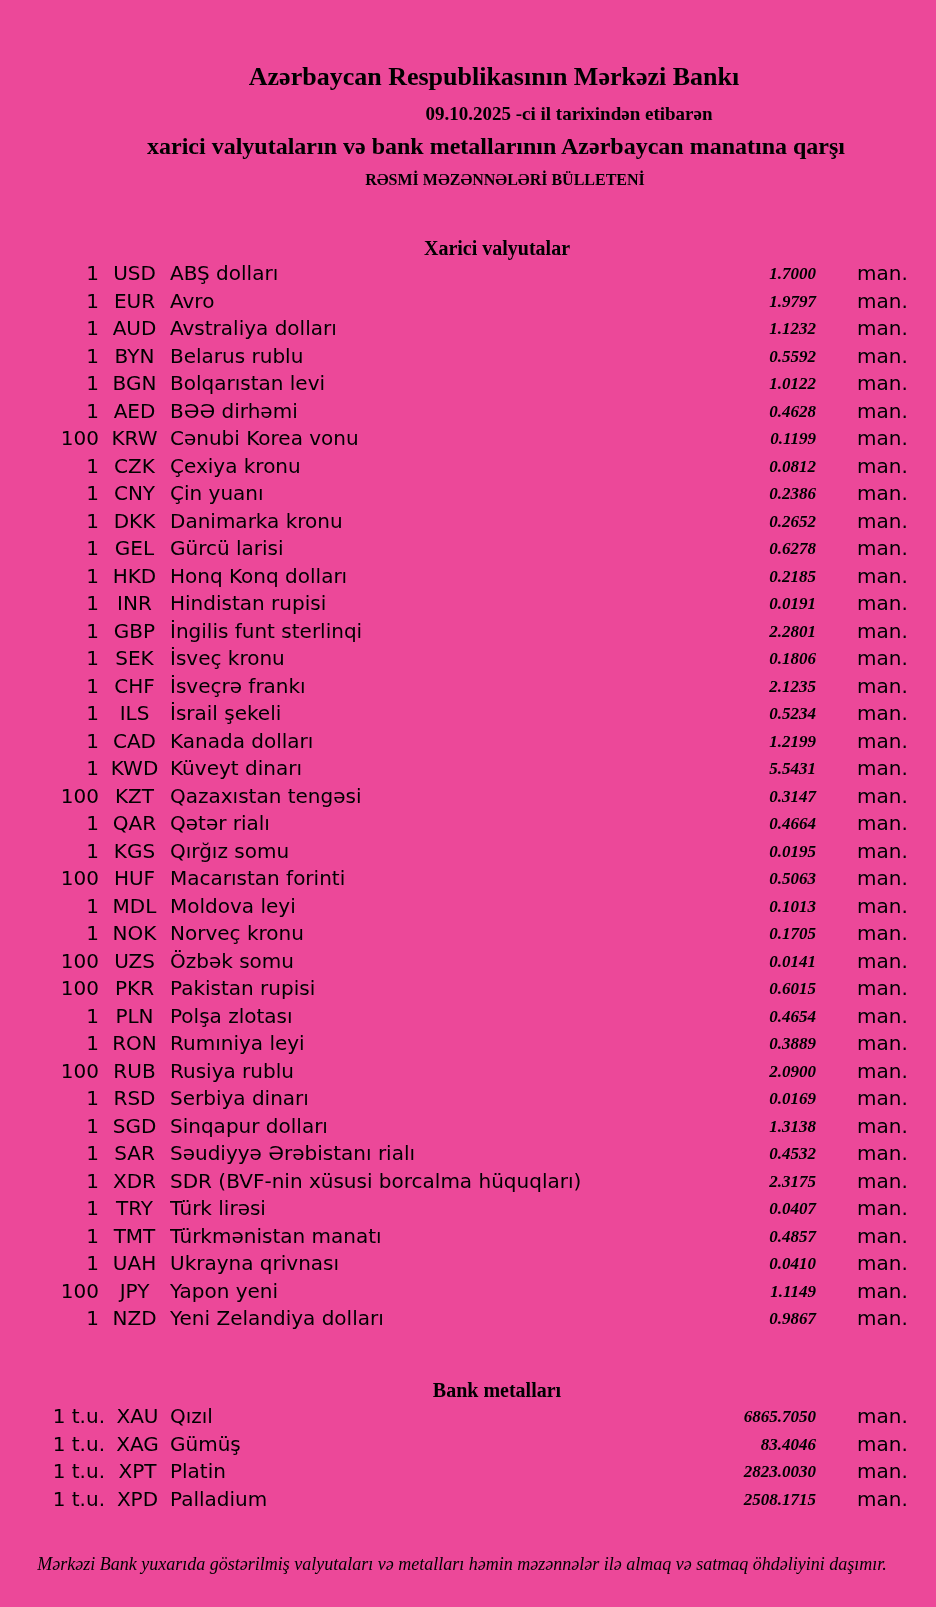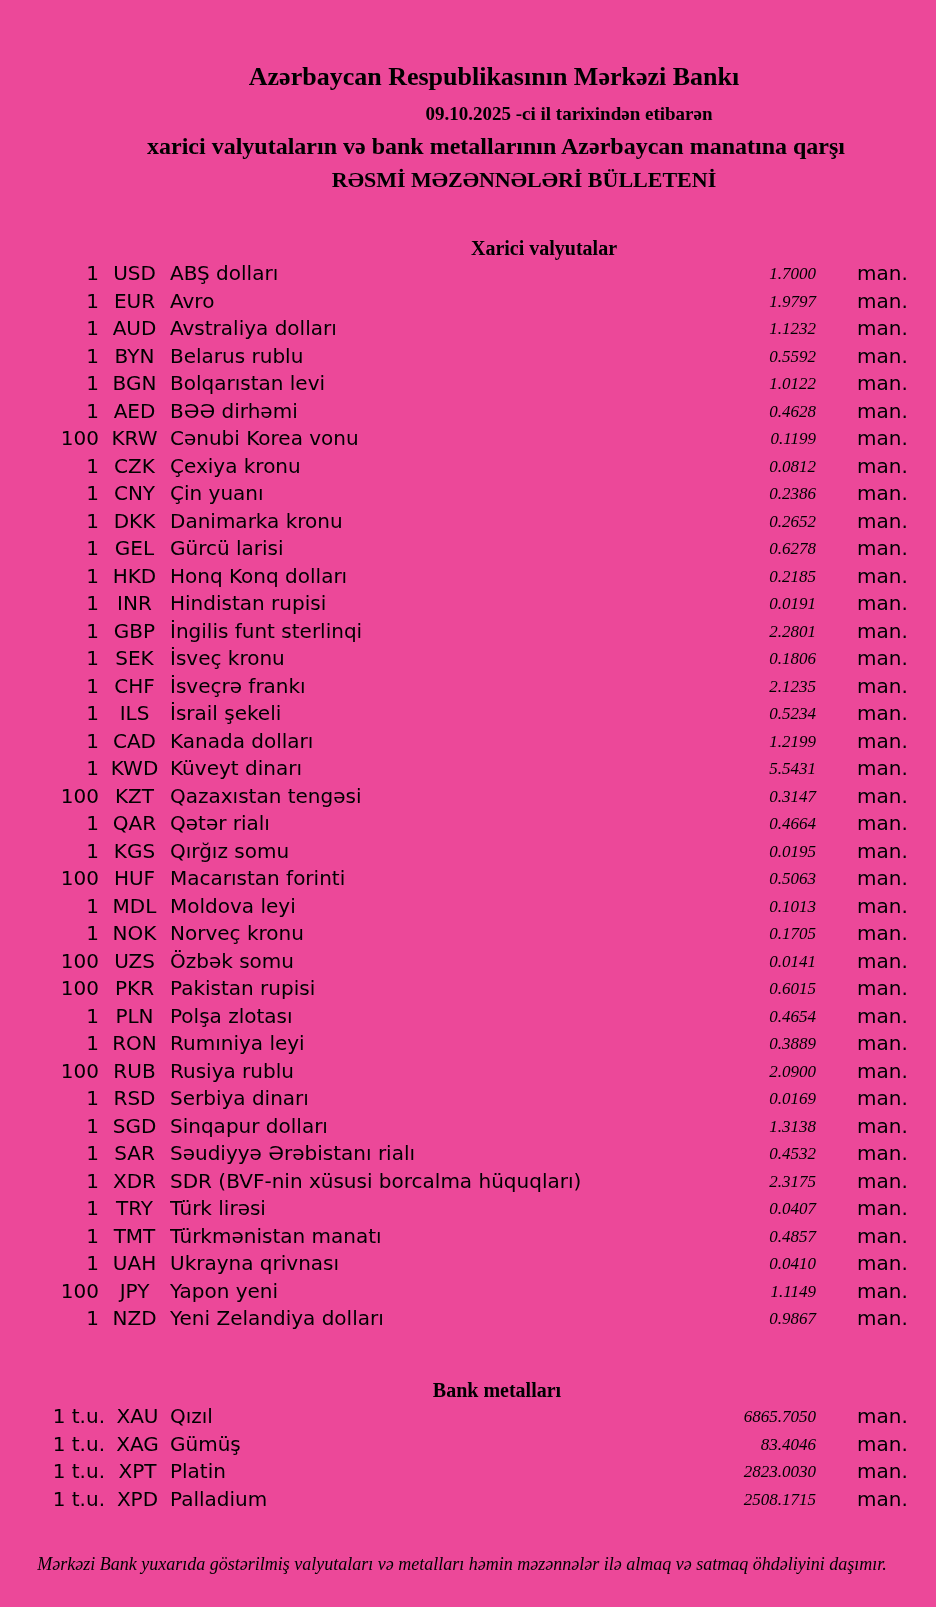--- a/index.html
+++ b/index.html
@@ -15,22 +15,22 @@
     position:absolute;
     transform:translateX(-50%);
     white-space:nowrap;
     font-family:"Liberation Serif", serif;
     font-weight:bold;
     color:#000;
   }
   #bank-title    { left:494px; top:62px;  font-size:26px; line-height:30px; }
   #date-line     { left:534px; top:102px; font-size:19px; line-height:24px;margin-left:35px; }
   #subtitle      { left:496px; top:133px; font-size:24px; line-height:26px; }
-  #bulletin-title{ left:524px; top:167px; font-size:22px; line-height:26px; }
-  #fx-title      { left:497px; top:235px; font-size:20px; line-height:26px;margin-left:47px; }
+  #bulletin-title{ left:505px; top:167px; font-size:16px; line-height:26px; }
+  #fx-title      { left:497px; top:235px; font-size:20px; line-height:26px; }
   #metals-title  { left:497px; top:1377px;font-size:20px; line-height:26px; }
 
   .rate-table { position:absolute; left:0; width:936px; }
   #fx-table     { top:260px; }
   #metals-table { top:1403px; }
 
   .row {
     height:27.5px;
     display:flex;
     align-items:center;
@@ -40,21 +40,21 @@
     color:#000;
   }
   .qty  { width:99px;  text-align:right; flex:none; }
   #metals-table .qty { width:105px; }
   .code { width:71px;  text-align:center; flex:none; }
   #metals-table .code { width:65px; }
   .name { flex:1; text-align:left; overflow:hidden; white-space:nowrap; }
   .rate {
     width:120px; flex:none; text-align:right;
     font-family:"Liberation Serif", serif;
-    font-style:italic; font-weight:normal;
+    font-style:italic; font-weight:bold;
     font-size:17px;
   }
   .unit { width:107px; flex:none; margin-left:13px; text-align:center; }
 
   #disclaimer {
     position:absolute;
     left:462px; top:1541px;
     transform:translateX(-50%);
     white-space:nowrap;
     font-family:"Liberation Serif", serif;

